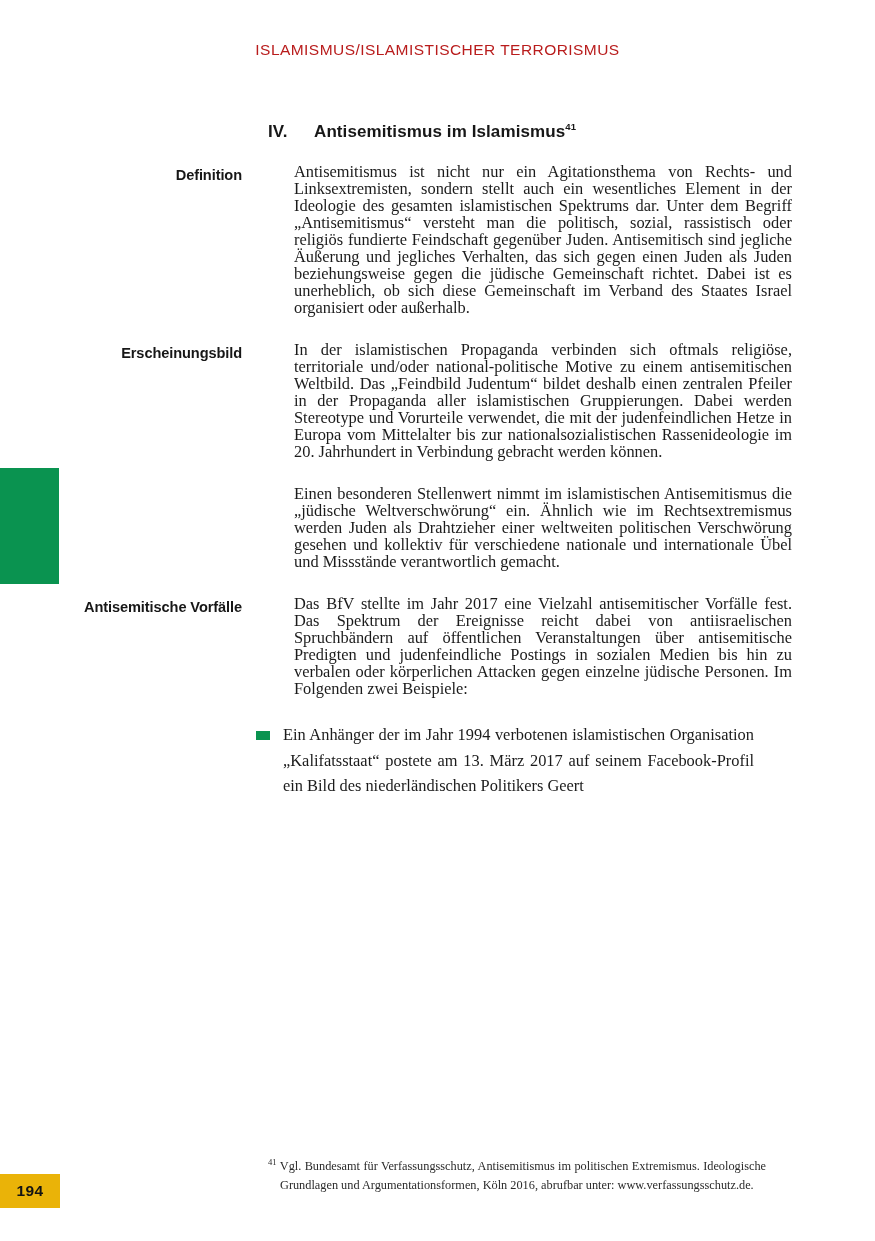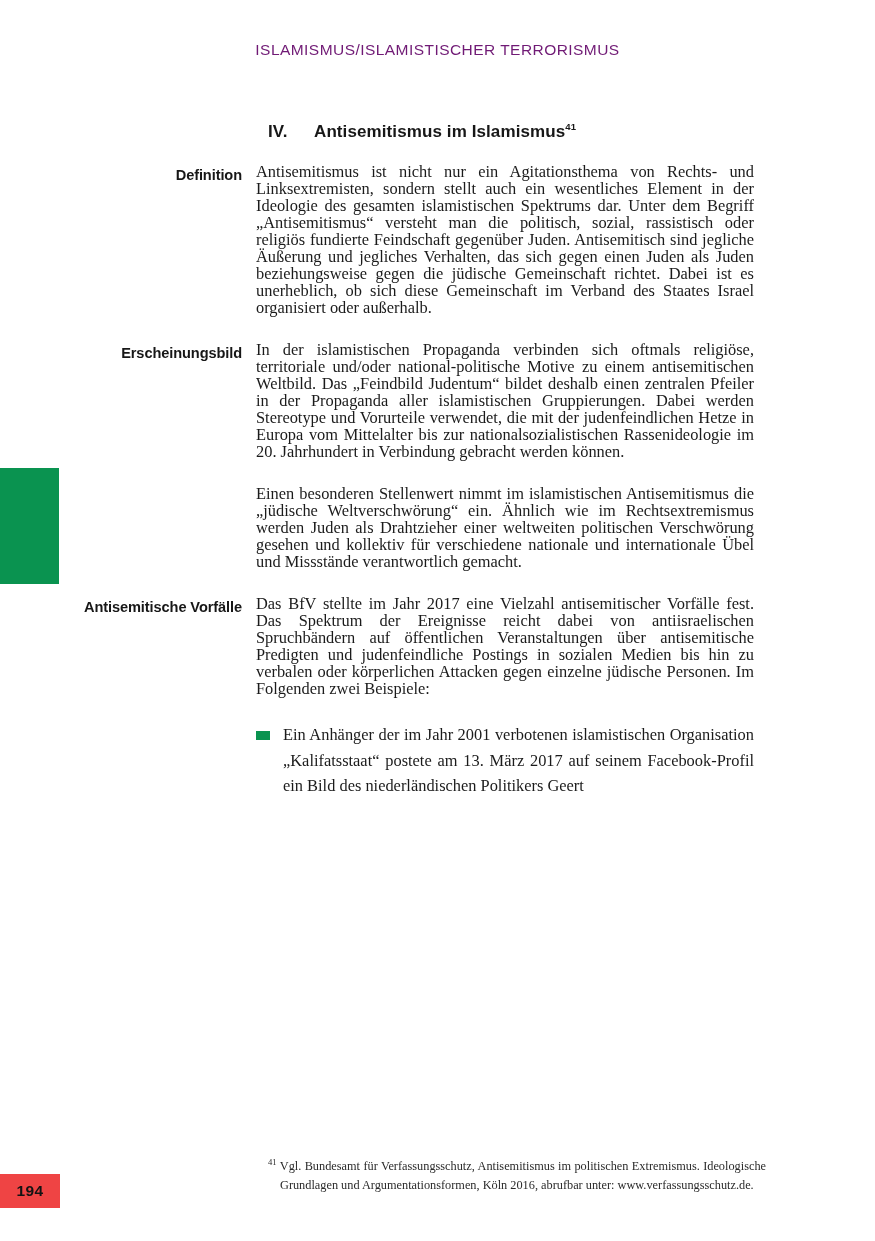--- a/index.html
+++ b/index.html
@@ -28,21 +28,21 @@
   
   .running-head {
     position: absolute;
     top: 41px;
     left: 0;
     width: 875px;
     text-align: center;
     font-family: "Liberation Sans", sans-serif;
     font-size: 15.5px;
     letter-spacing: 0.45px;
-    color: #701a75;
+    color: #b91c1c;
     font-weight: 400;
   }
 
   
   .section-heading {
     position: absolute;
     top: 122px;
     left: 268px;
     width: 500px;
     font-family: "Liberation Sans", sans-serif;
@@ -67,20 +67,21 @@
     position: absolute;
     top: 163px;
     left: 0;
     width: 875px;
   }
 
   .block {
     display: flex;
     align-items: flex-start;
     width: 696px;
+    gap: 38px;
   }
 
   .marginal {
     width: 256px;
     flex: 0 0 256px;
     box-sizing: border-box;
     padding-right: 14px;
     text-align: right;
     font-family: "Liberation Sans", sans-serif;
     font-weight: bold;
@@ -230,29 +231,29 @@
         <p>Das BfV stellte im Jahr 2017 eine Vielzahl antisemitischer Vorfälle fest. Das Spektrum der Ereignisse reicht dabei von antiisraelischen Spruchbändern auf öffentlichen Veranstaltungen über antisemitische Predigten und judenfeindliche Postings in sozialen Medien bis hin zu verbalen oder körperlichen Attacken gegen einzelne jüdische Personen. Im Folgenden zwei Beispiele:</p>
       </div>
     </div>
 
     <div class="block-gap"></div>
 
     <div class="bullet-block">
       <div class="bullet-indent"></div>
       <div class="bullet-row">
         <span class="bullet-marker" style="background: rgb(10, 147, 80);"></span>
-        <span class="bullet-text">Ein Anhänger der im Jahr 2001 verbotenen islamistischen Organisation „Kalifatsstaat“ postete am 13. März 2017 auf seinem Facebook-Profil ein Bild des niederländischen Politikers Geert</span>
+        <span class="bullet-text">Ein Anhänger der im Jahr 1994 verbotenen islamistischen Organisation „Kalifatsstaat“ postete am 13. März 2017 auf seinem Facebook-Profil ein Bild des niederländischen Politikers Geert</span>
       </div>
     </div>
 
   </div>
 
   <div class="footnote">
     <span class="fn-body fn-first"><span class="fn-num">41</span> <span>Vgl. Bundesamt für Verfassungsschutz, Antisemitismus im politischen Extremismus. Ideologische Grundlagen und Argumentationsformen, Köln 2016, abrufbar unter: www.verfassungsschutz.de.</span></span>
   </div>
 
   <div class="chapter-tab" style="background: rgb(10, 147, 80);"></div>
 
-  <div class="page-number-tab" style="background: #ef4444;">
+  <div class="page-number-tab" style="background: #eab308;">
     <span>194</span>
   </div>
 
 </div>
 
 </body></html>

